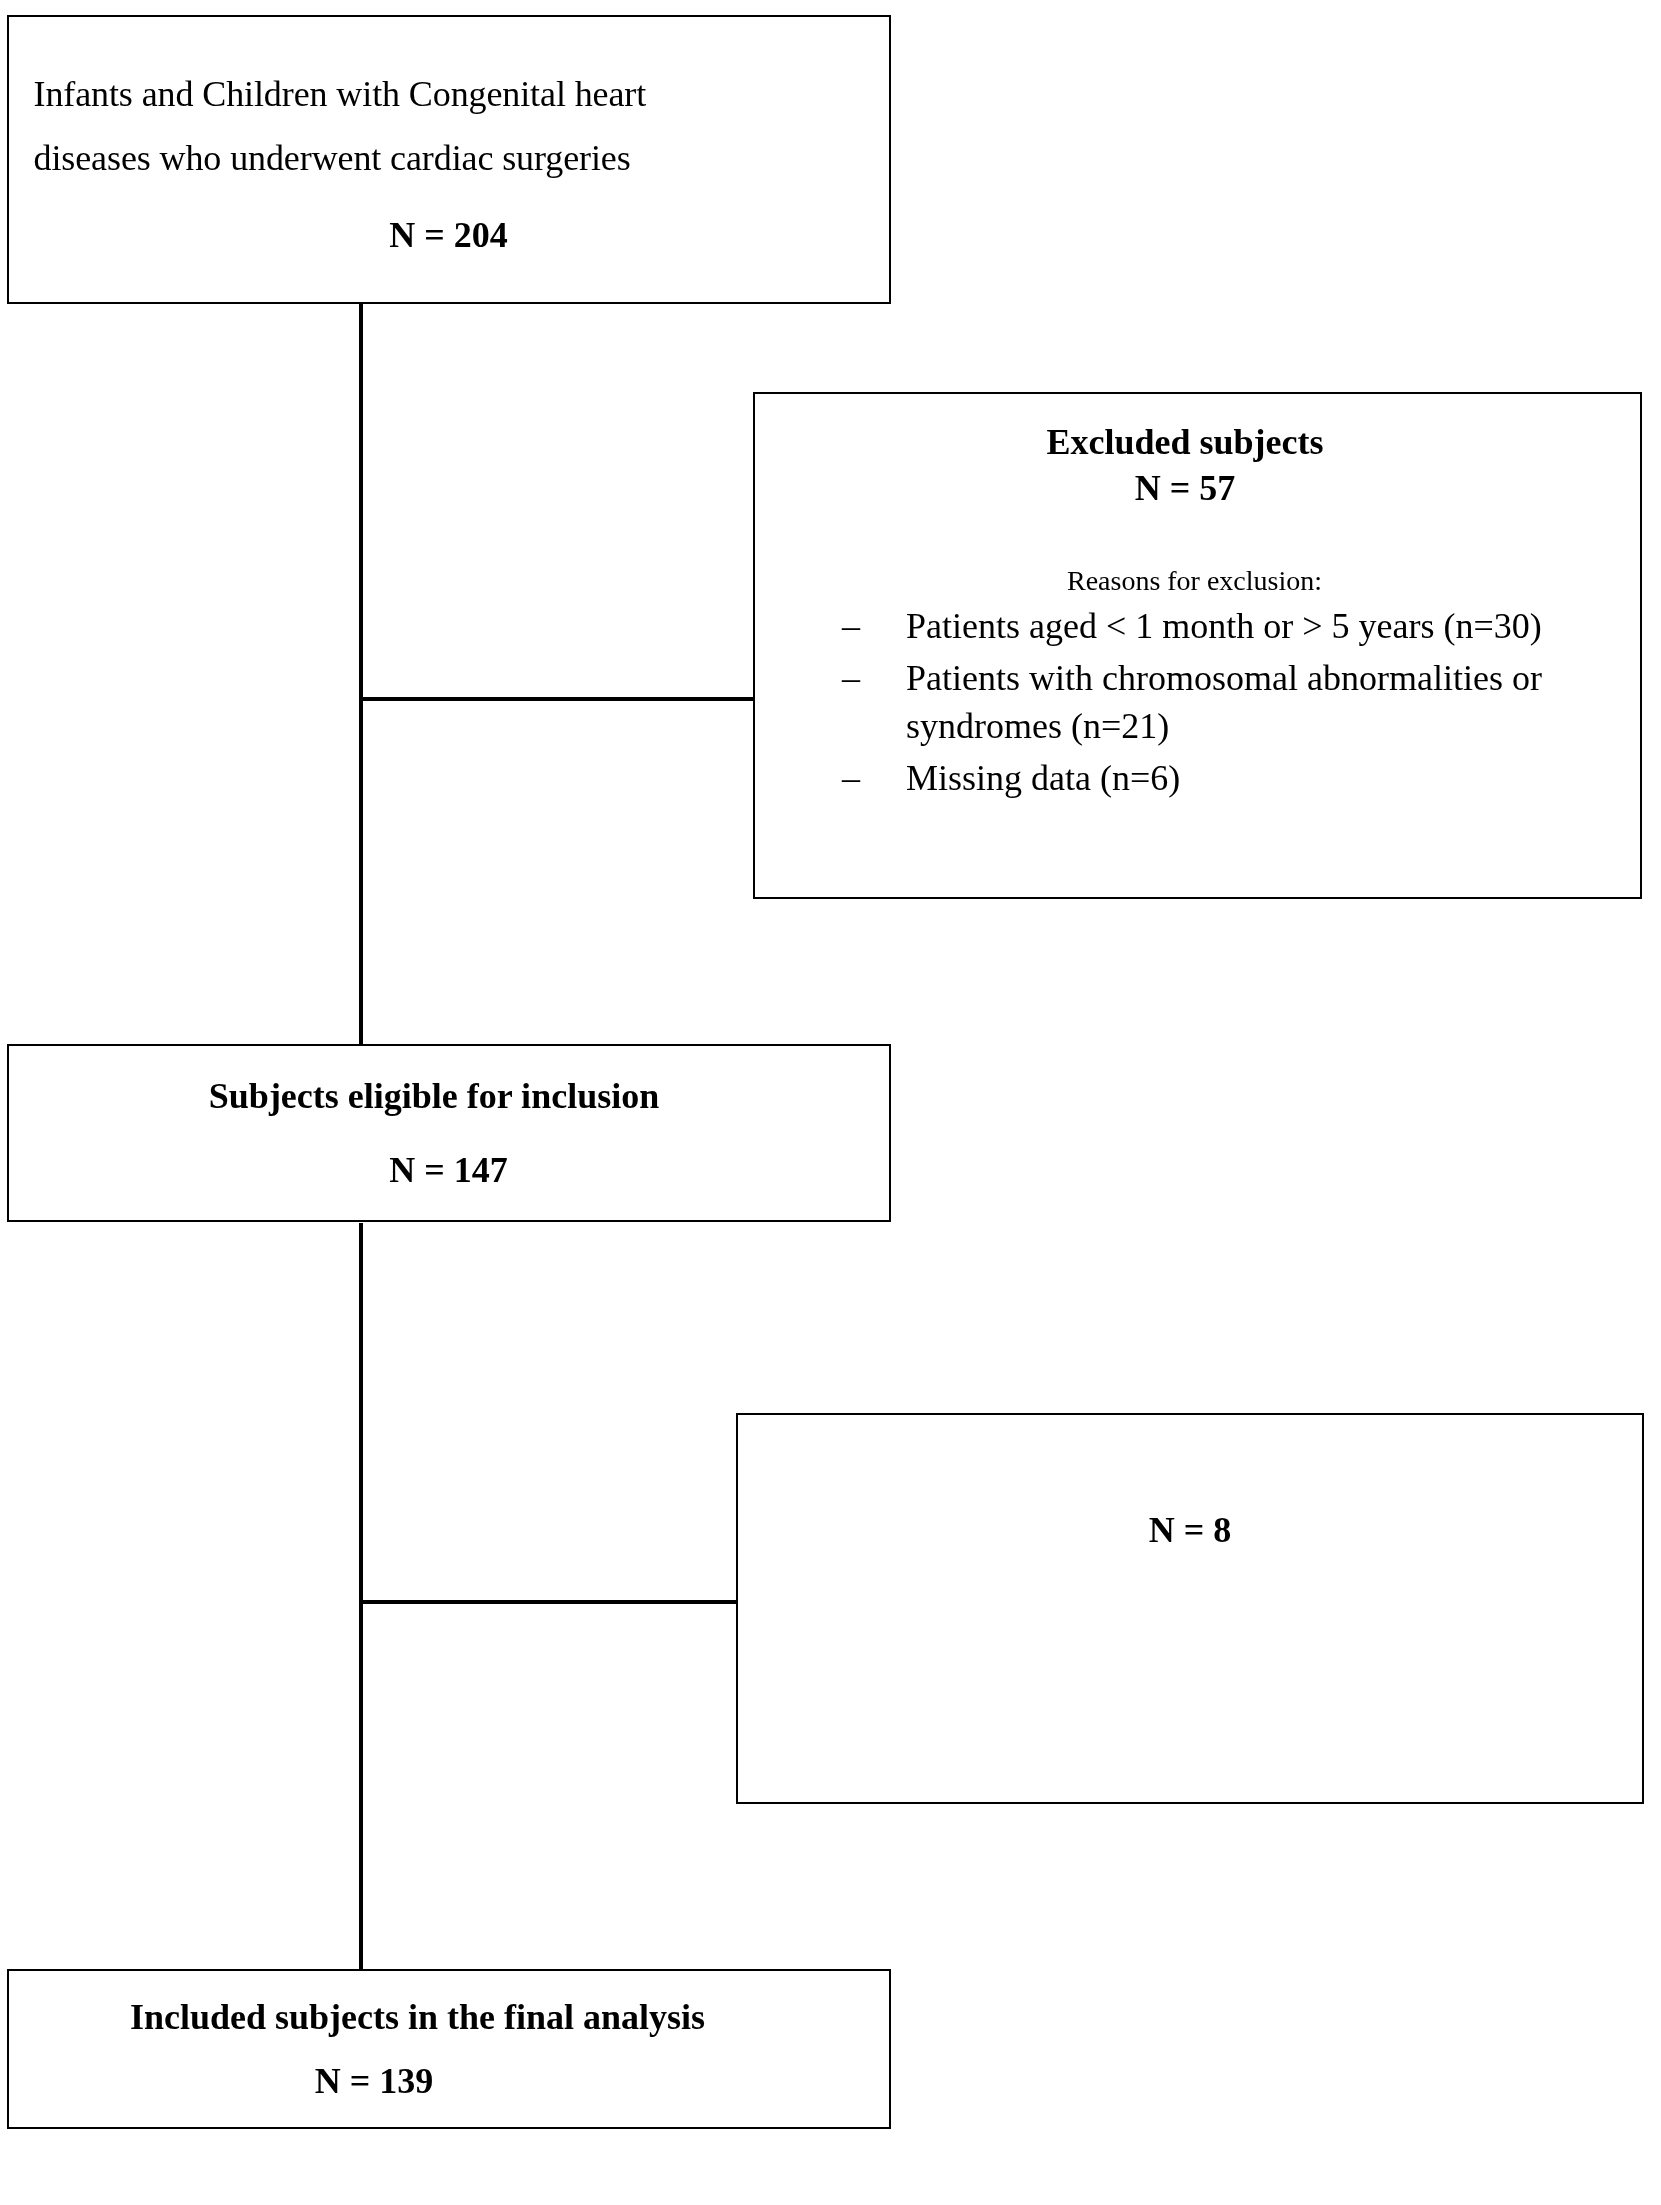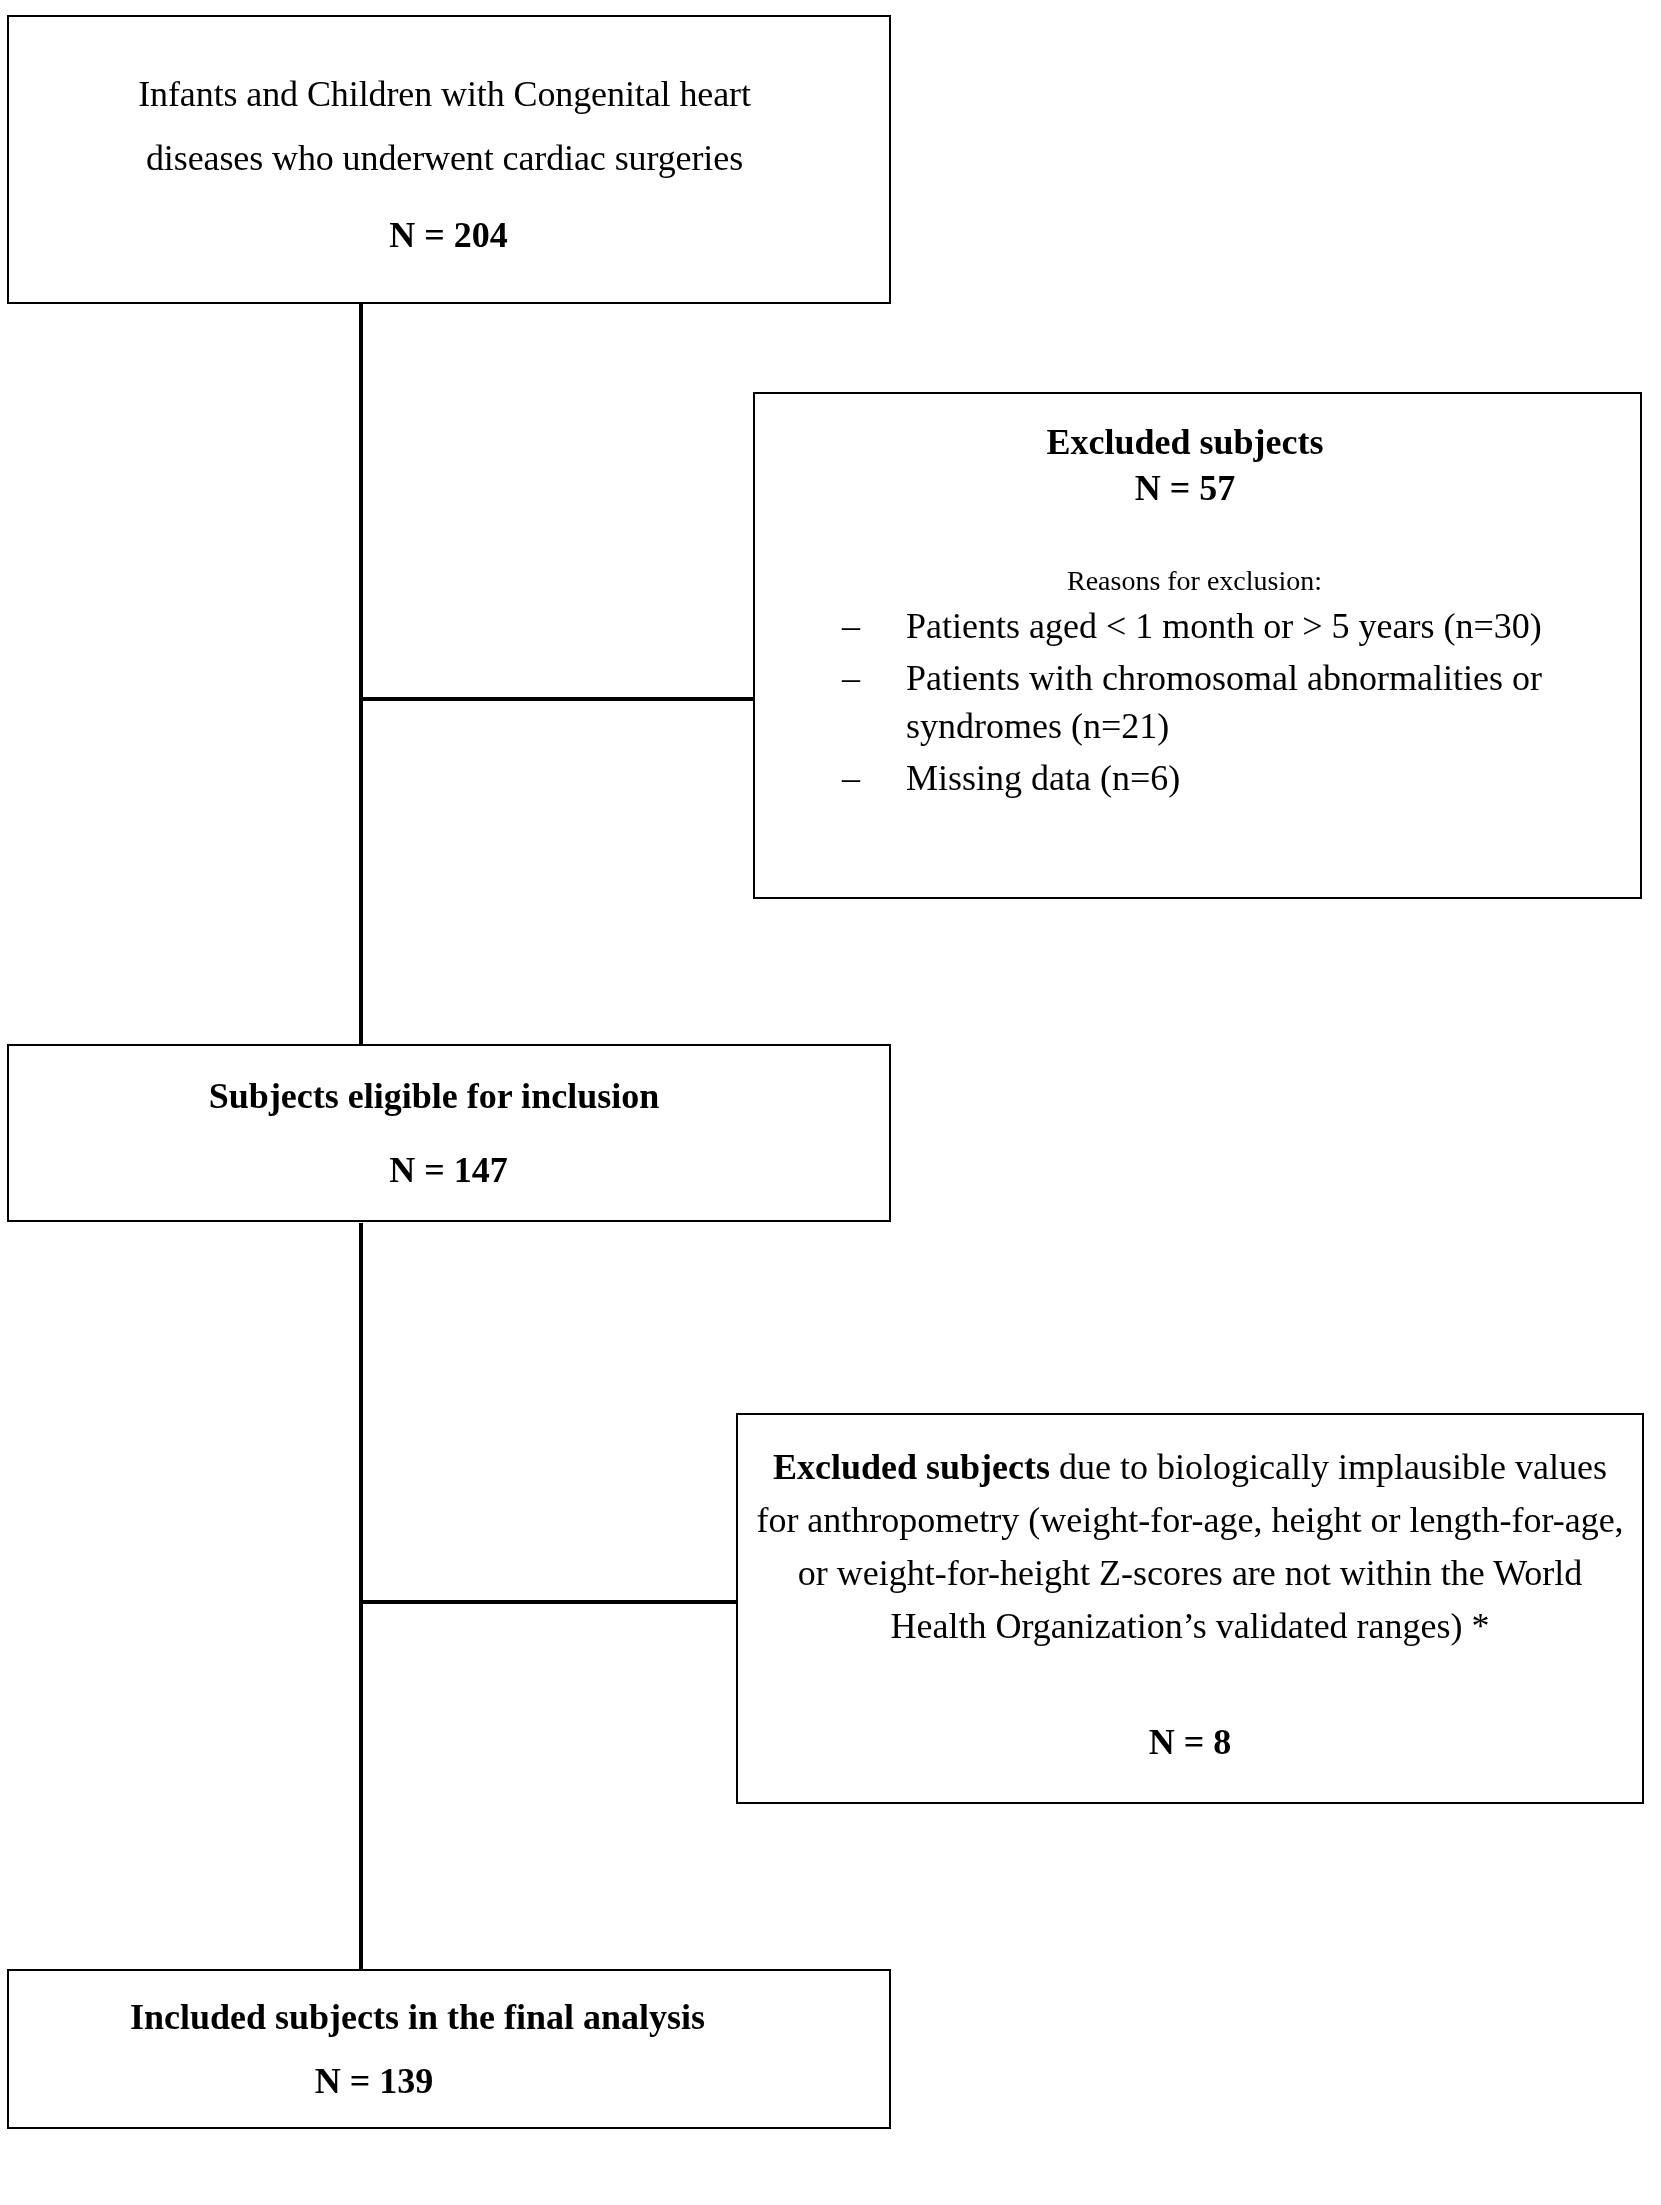--- a/index.html
+++ b/index.html
@@ -39,22 +39,21 @@
     height: 3.6px;
     z-index: 1;
   }
   
   #box-source {
     left: 6.5px;  top: 14.5px;  width: 884px; height: 289px;
   }
   #box-source .title-lines {
     font-size: 36px;
     line-height: 64px;
-    text-align: center;
-    padding: 0 20px 0 12px;
+    padding: 0 20px 0 25px;
     letter-spacing: -0.1px;
   }
   #box-source .count {
     font-size: 36px;
     font-weight: bold;
     text-align: center;
     margin-top: 24.6px;
   }
   
   #box-excluded-1 {
@@ -181,21 +180,20 @@
       <li><span class="dash">–</span><span>Missing data (n=6)</span></li>
     </ul>
   </div>
 
   <div class="box" id="box-eligible">
     <div class="head">Subjects eligible for inclusion</div>
     <div class="count">N = 147</div>
   </div>
 
   <div class="box" id="box-excluded-2">
-    <div class="body"><b>Excluded subjects</b><span> due to biologically implausible values for anthropometry (weight-for-age, height or length-for-age, or weight-for-height Z-scores are not within the World Health Organization’s validated ranges) *</span></div>
     <div class="count">N = 8</div>
   </div>
 
   <div class="box" id="box-included">
     <div class="head">Included subjects in the final analysis</div>
     <div class="count">N = 139</div>
   </div>
 
 </div>
 

